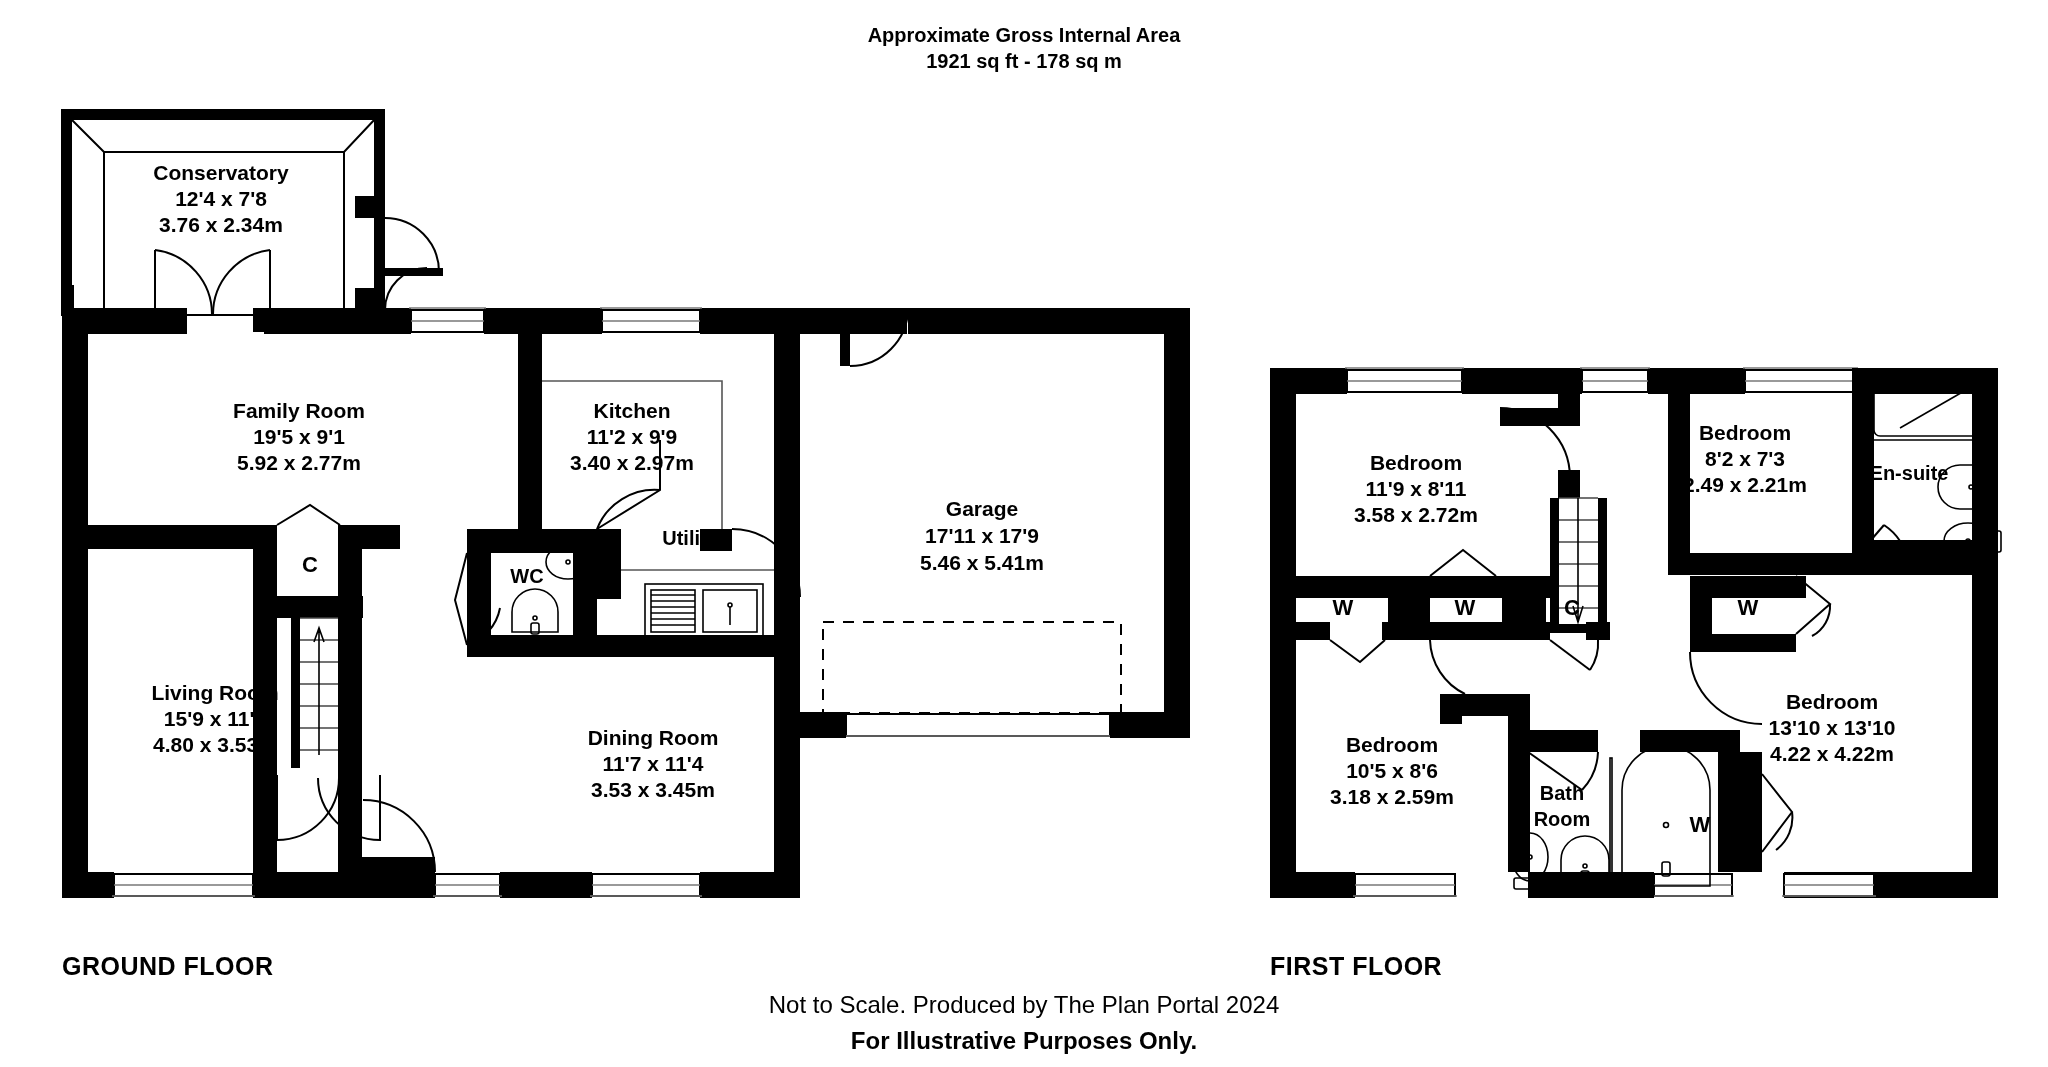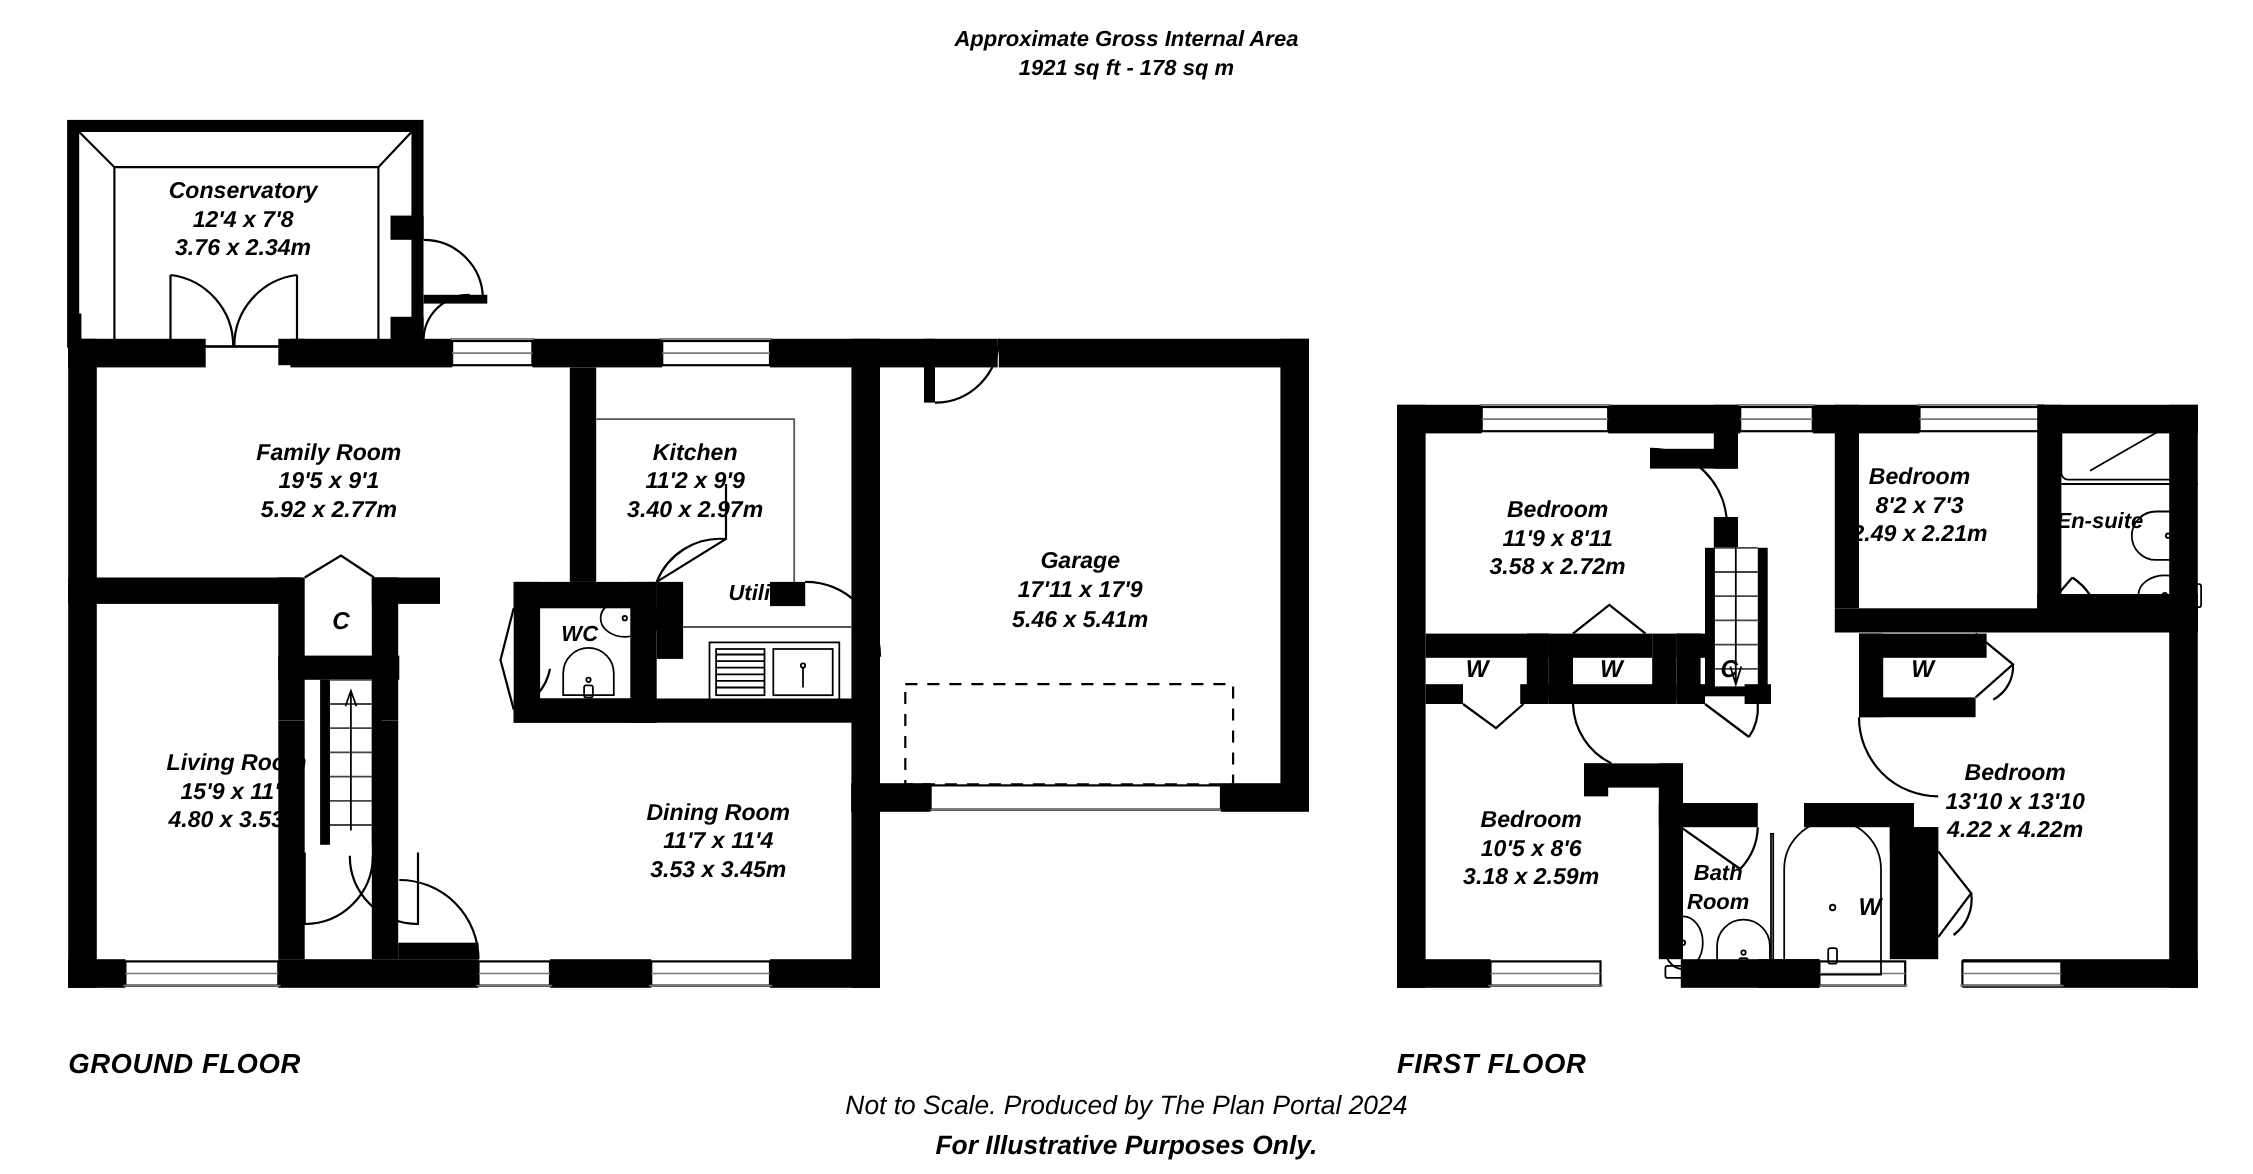--- a/index.html
+++ b/index.html
@@ -14,21 +14,20 @@
     position: relative;
     font-family: "Liberation Sans", sans-serif;
     color: #000000;
     overflow: hidden;
   }
   #plan-root {
     position: absolute;
     left: 0; top: 0;
     width: 2048px;
     height: 1067px;
-    font-style: italic;
   }
   svg.plan-svg {
     display: block;
     width: 2048px;
     height: 1067px;
   }
   .wall { fill: #000000; }
   .thinline { fill: none; stroke: #000000; stroke-width: 2; }
   .hairline { fill: none; stroke: #555555; stroke-width: 1.6; }
   .fixture-thin { fill: none; stroke: #000000; stroke-width: 1.6; }

